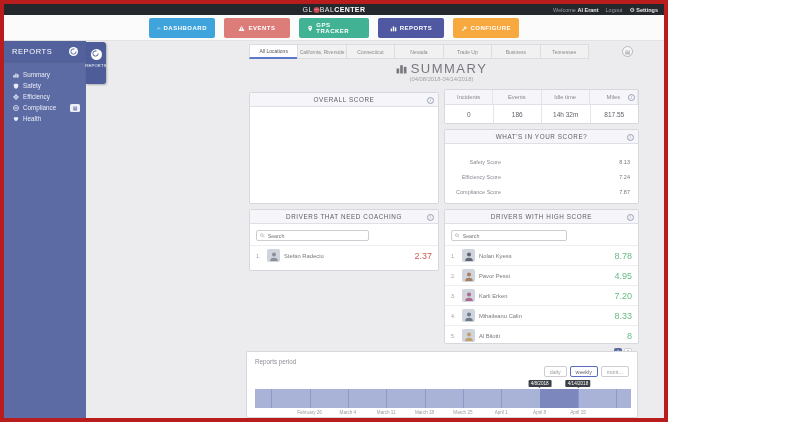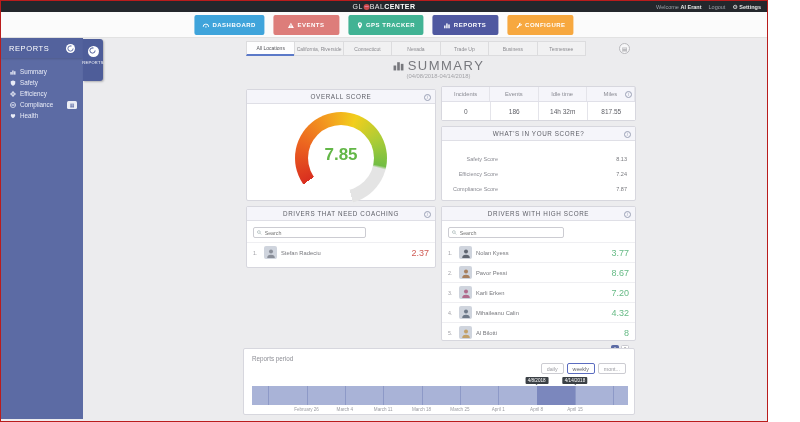--- a/index.html
+++ b/index.html
@@ -1,18 +1,18 @@
 <!DOCTYPE html>
 <html><head>
 <meta charset="utf-8">
 <style>
   * { margin:0; padding:0; box-sizing:border-box; }
   html,body { background:#fff; }
   body { font-family:"Liberation Sans", sans-serif; }
-  #screen { position:relative; width:768px; height:422px; background:#ececee; border:1px solid #b91c1c; overflow:hidden; }
+  #screen { position:relative; width:668px; height:422px; background:#ececee; border:4px solid #b91c1c; overflow:hidden; }
 
   
   .topbar { position:absolute; left:0; top:0; width:100%; height:11px; background:#24272c; display:flex; align-items:center; }
   .logo { position:absolute; left:50%; transform:translateX(-50%); top:0; height:11px; display:flex; align-items:center; color:#e8e8e8; font-size:7px; letter-spacing:.4px; }
   .logo b { color:#fff; }
   .globe { display:inline-block; width:6px; height:6px; border-radius:50%; background:#c94a4a; margin:0 .5px; position:relative; }
   .globe:after { content:""; position:absolute; left:1px; top:2.5px; width:4px; height:1px; background:#e8b; opacity:.7; }
   .topright { position:absolute; right:6px; top:0; height:11px; display:flex; align-items:center; gap:7px; font-size:5.5px; color:#9aa0a8; }
   .topright b { color:#e6e6e6; }
   .tr-link { cursor:pointer; }
@@ -255,25 +255,20 @@
       </svg>
     <span>SUMMARY</span>
   </div>
   <div class="page-sub">(04/08/2018-04/14/2018)</div>
 
   <div class="card" id="overall-card">
     <div class="card-head">
       <span>OVERALL SCORE</span>
       <span class="info-ico">i</span>
     </div>
-    <div class="gauge-wrap">
-      <div class="gauge"></div>
-      <div class="gauge-hole"></div>
-      <div class="gauge-val">7.85</div>
-    </div>
   </div>
 
   <div class="card" id="stats-card">
     <div class="stats-row">
       <span class="cell">Incidents</span>
       <span class="cell">Events</span>
       <span class="cell">Idle time</span>
       <span class="cell">Miles</span>
       <span class="info-ico">i</span>
     </div>
@@ -345,32 +340,32 @@
     </div>
     <div class="drow">
       <span class="rnum">1.</span>
       <span class="avatar">
           <svg viewBox="0 0 10 10">
             <circle cx="5" cy="3.4" r="2" fill="#5f6672"></circle>
             <path d="M1.2 10 a3.8 3.2 0 0 1 7.6 0 Z" fill="#5f6672"></path>
           </svg>
         </span>
       <span class="dname">Nolan Kyess</span>
-      <span class="dscore green">3.77</span>
+      <span class="dscore green">8.78</span>
     </div>
     <div class="drow">
       <span class="rnum">2.</span>
       <span class="avatar">
           <svg viewBox="0 0 10 10">
             <circle cx="5" cy="3.4" r="2" fill="#a7805e"></circle>
             <path d="M1.2 10 a3.8 3.2 0 0 1 7.6 0 Z" fill="#a7805e"></path>
           </svg>
         </span>
       <span class="dname">Pavor Pessi</span>
-      <span class="dscore green">8.67</span>
+      <span class="dscore green">4.95</span>
     </div>
     <div class="drow">
       <span class="rnum">3.</span>
       <span class="avatar">
           <svg viewBox="0 0 10 10">
             <circle cx="5" cy="3.4" r="2" fill="#b06a8c"></circle>
             <path d="M1.2 10 a3.8 3.2 0 0 1 7.6 0 Z" fill="#b06a8c"></path>
           </svg>
         </span>
       <span class="dname">Karli Erken</span>
@@ -378,21 +373,21 @@
     </div>
     <div class="drow">
       <span class="rnum">4.</span>
       <span class="avatar">
           <svg viewBox="0 0 10 10">
             <circle cx="5" cy="3.4" r="2" fill="#6e7a8a"></circle>
             <path d="M1.2 10 a3.8 3.2 0 0 1 7.6 0 Z" fill="#6e7a8a"></path>
           </svg>
         </span>
       <span class="dname">Mihaileanu Calin</span>
-      <span class="dscore green">4.32</span>
+      <span class="dscore green">8.33</span>
     </div>
     <div class="drow">
       <span class="rnum">5.</span>
       <span class="avatar">
           <svg viewBox="0 0 10 10">
             <circle cx="5" cy="3.4" r="2" fill="#c2a168"></circle>
             <path d="M1.2 10 a3.8 3.2 0 0 1 7.6 0 Z" fill="#c2a168"></path>
           </svg>
         </span>
       <span class="dname">Al Bilotti</span>

